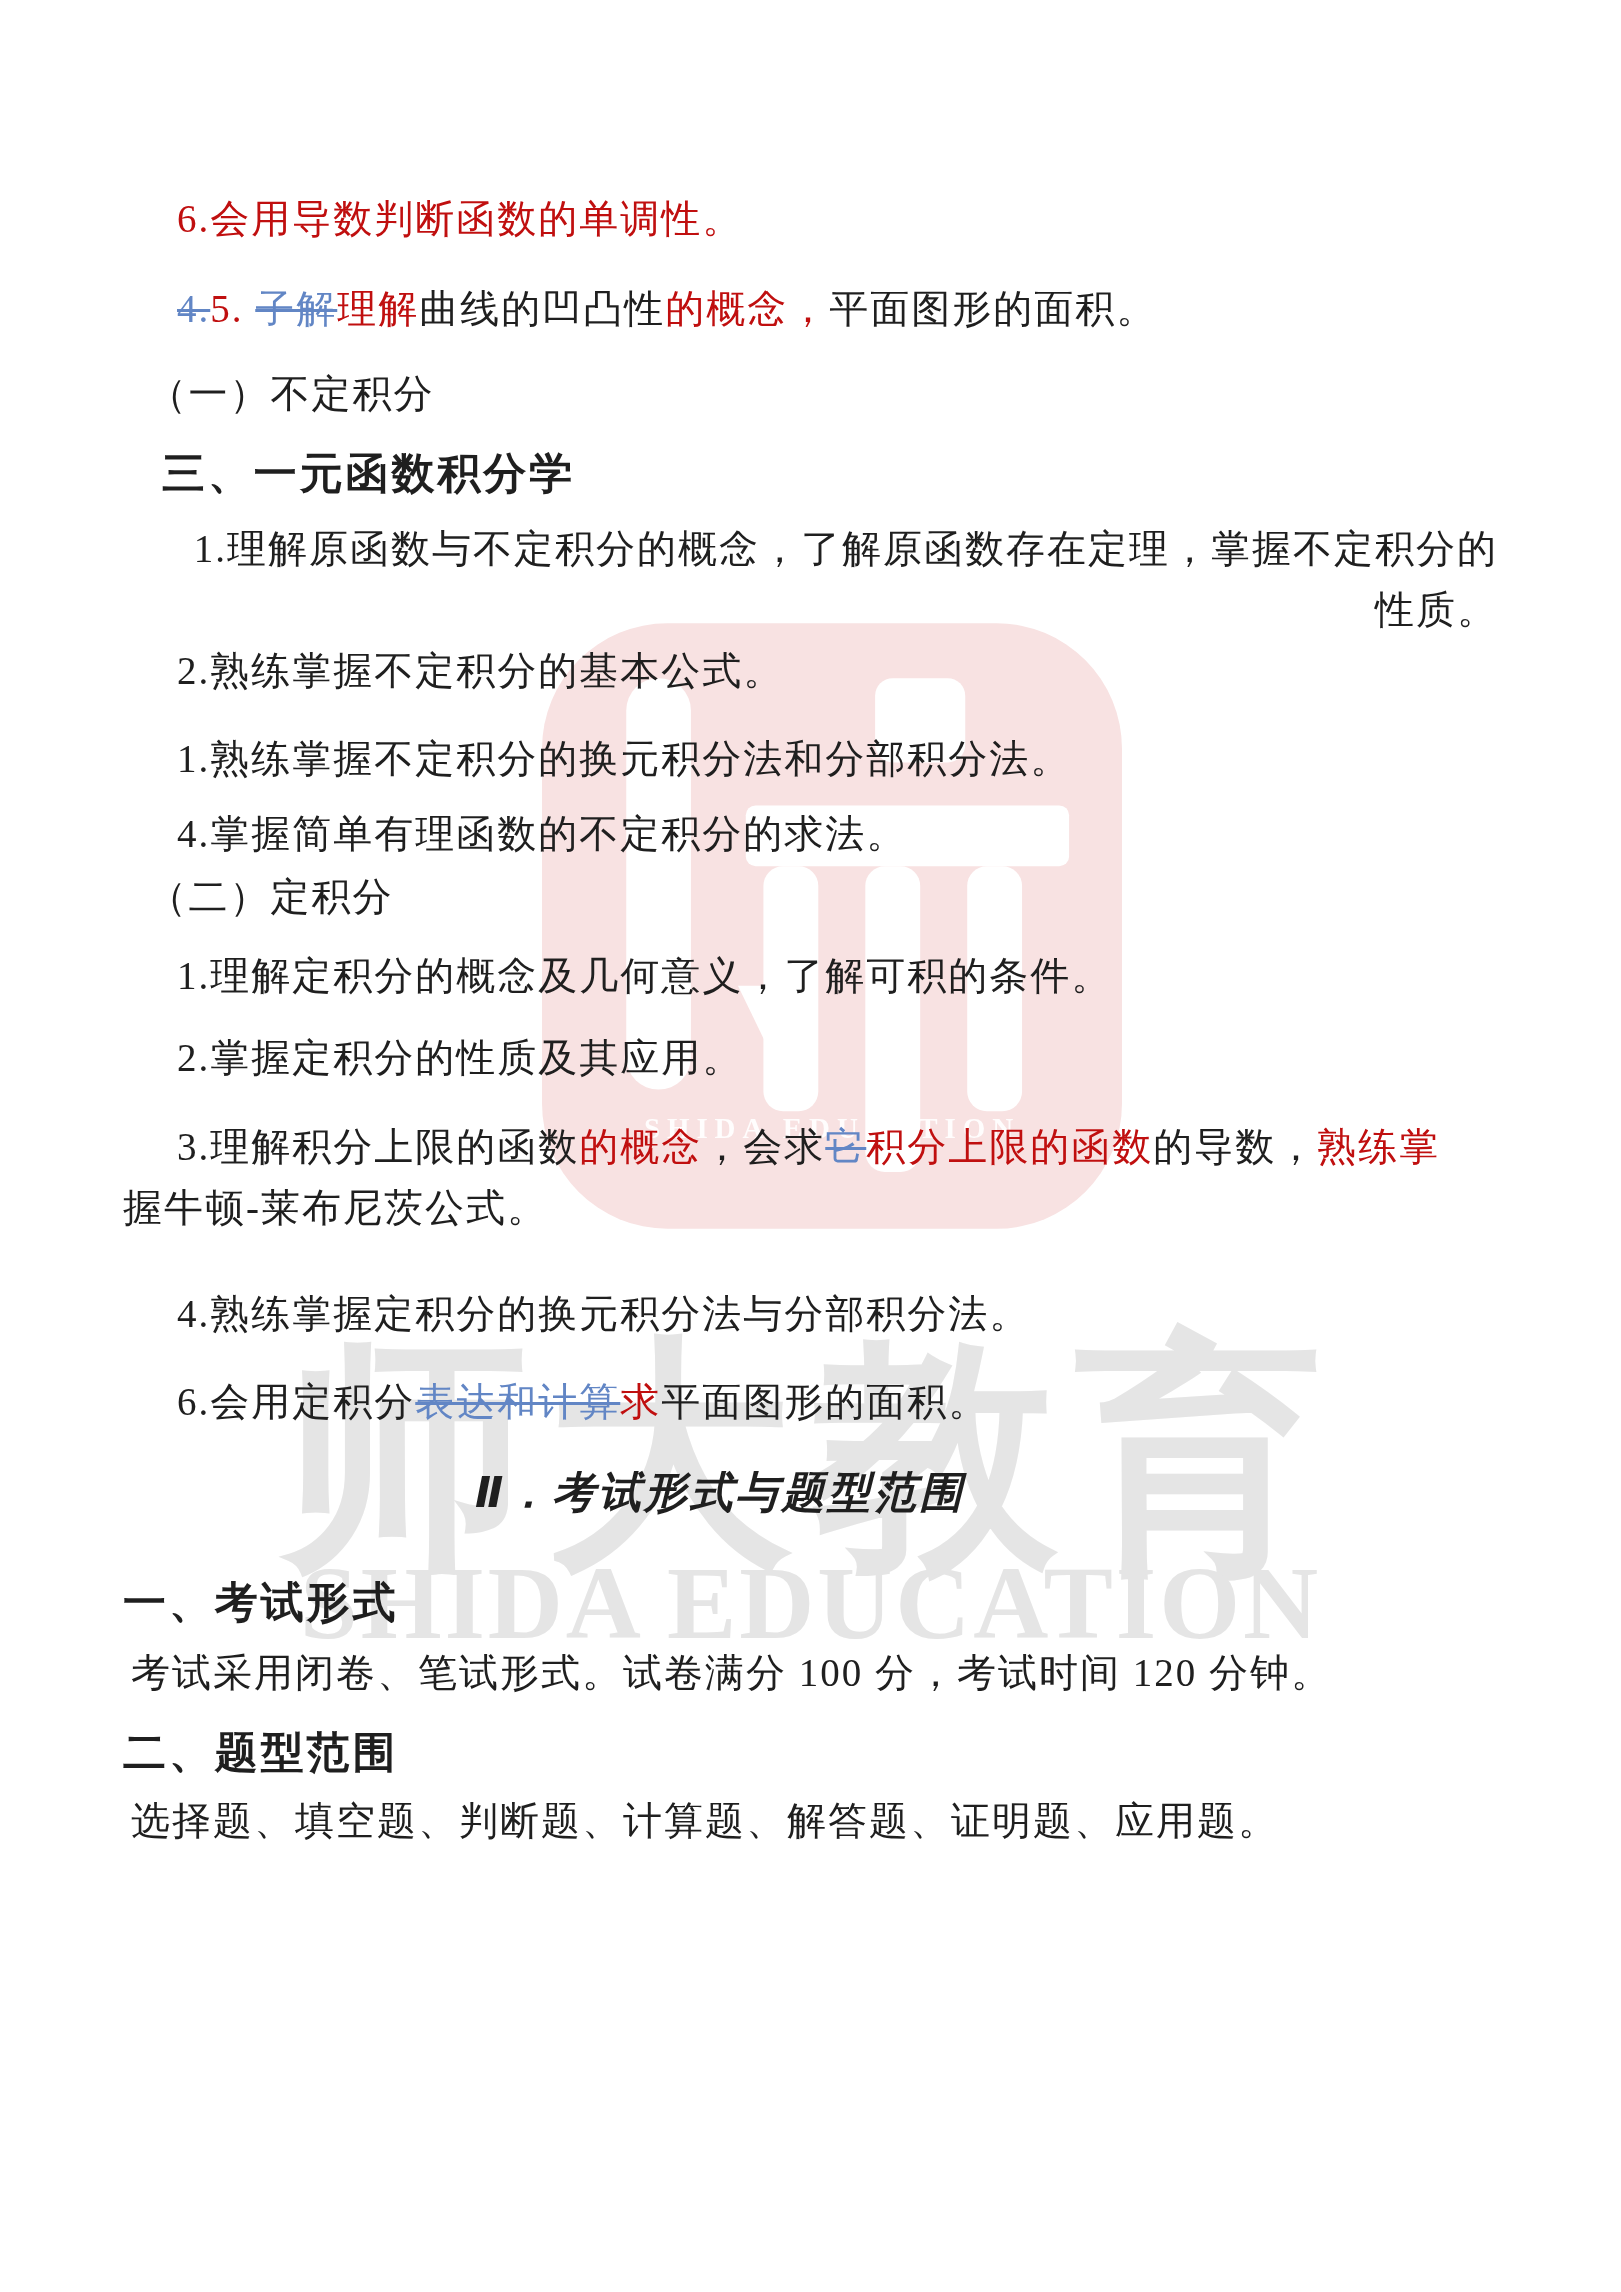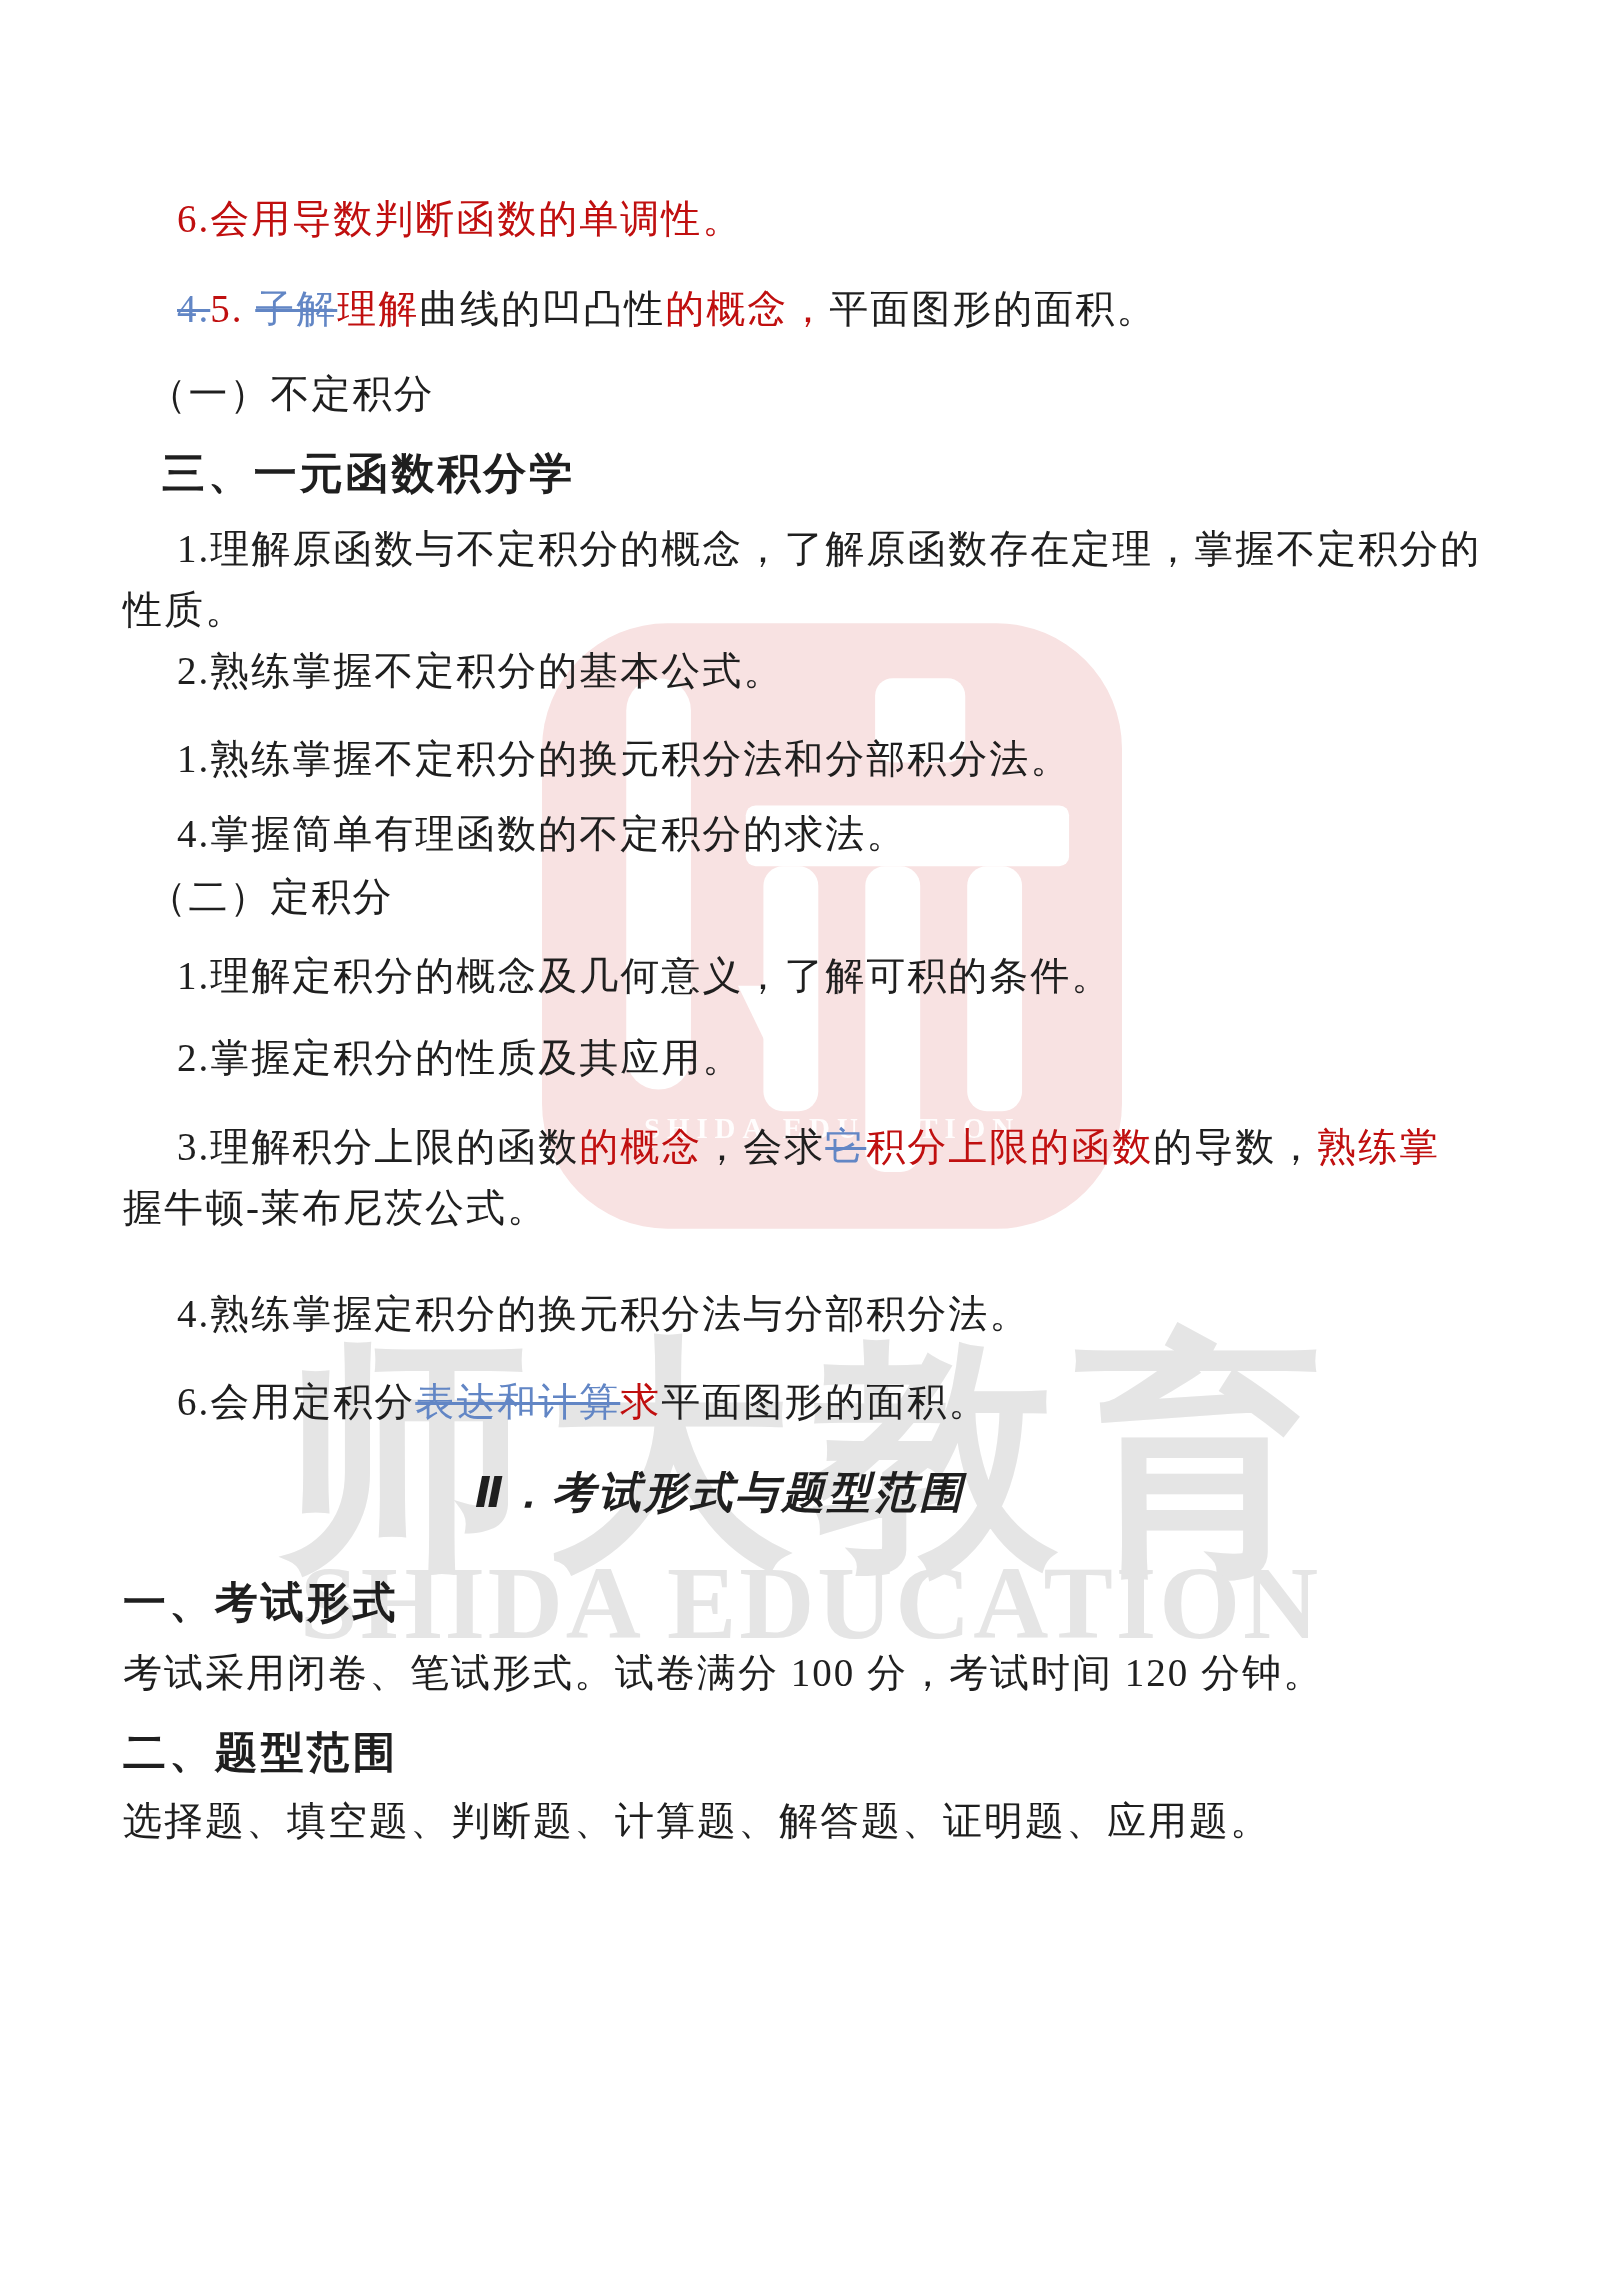--- a/index.html
+++ b/index.html
@@ -70,21 +70,21 @@
     padding:188px 123px 0 123px;
   }
   .blk{
     margin:0;
     font-size:39px;
     line-height:61px;
     letter-spacing:2px;
     color:var(--ink);
   }
   .p{text-indent:54px;}
-  .pf{text-indent:0;}
+  .pf{text-indent:0;margin-left:8px;}
   .hp{padding-left:24.5px;}
   .h1{
     font-family:"Liberation Sans","DejaVu Sans",sans-serif;
     font-weight:bold;
     font-size:43px;
     line-height:65px;
     letter-spacing:2.9px;
     padding-left:39px;
   }
   .h2{
@@ -105,21 +105,21 @@
     font-style:italic;
   }
   .c-red{color:var(--red);}
   .c-blue{color:var(--blue);}
   .strike{text-decoration:line-through;text-decoration-thickness:2.9px;}
   
   #doc .blk:nth-child(1){margin-bottom:29px;}
   #doc .blk:nth-child(2){margin-bottom:23.5px;}
   #doc .blk:nth-child(3){margin-bottom:17.6px;}
   #doc .blk:nth-child(4){margin-bottom:11.8px;}
-  #doc .blk:nth-child(5){margin-bottom:0;}
+  #doc .blk:nth-child(5){margin-bottom:0;text-align:right;}
   #doc .blk:nth-child(6){margin-bottom:27.4px;}
   #doc .blk:nth-child(7){margin-bottom:13.7px;}
   #doc .blk:nth-child(8){margin-bottom:2px;}
   #doc .blk:nth-child(9){margin-bottom:17.6px;}
   #doc .blk:nth-child(10){margin-bottom:21.6px;}
   #doc .blk:nth-child(11){margin-bottom:27.4px;}
   #doc .blk:nth-child(12){margin-bottom:45px;}
   #doc .blk:nth-child(13){margin-bottom:27.4px;}
   #doc .blk:nth-child(14){margin-bottom:27.4px;}
   #doc .blk:nth-child(15){margin-bottom:45px;}

